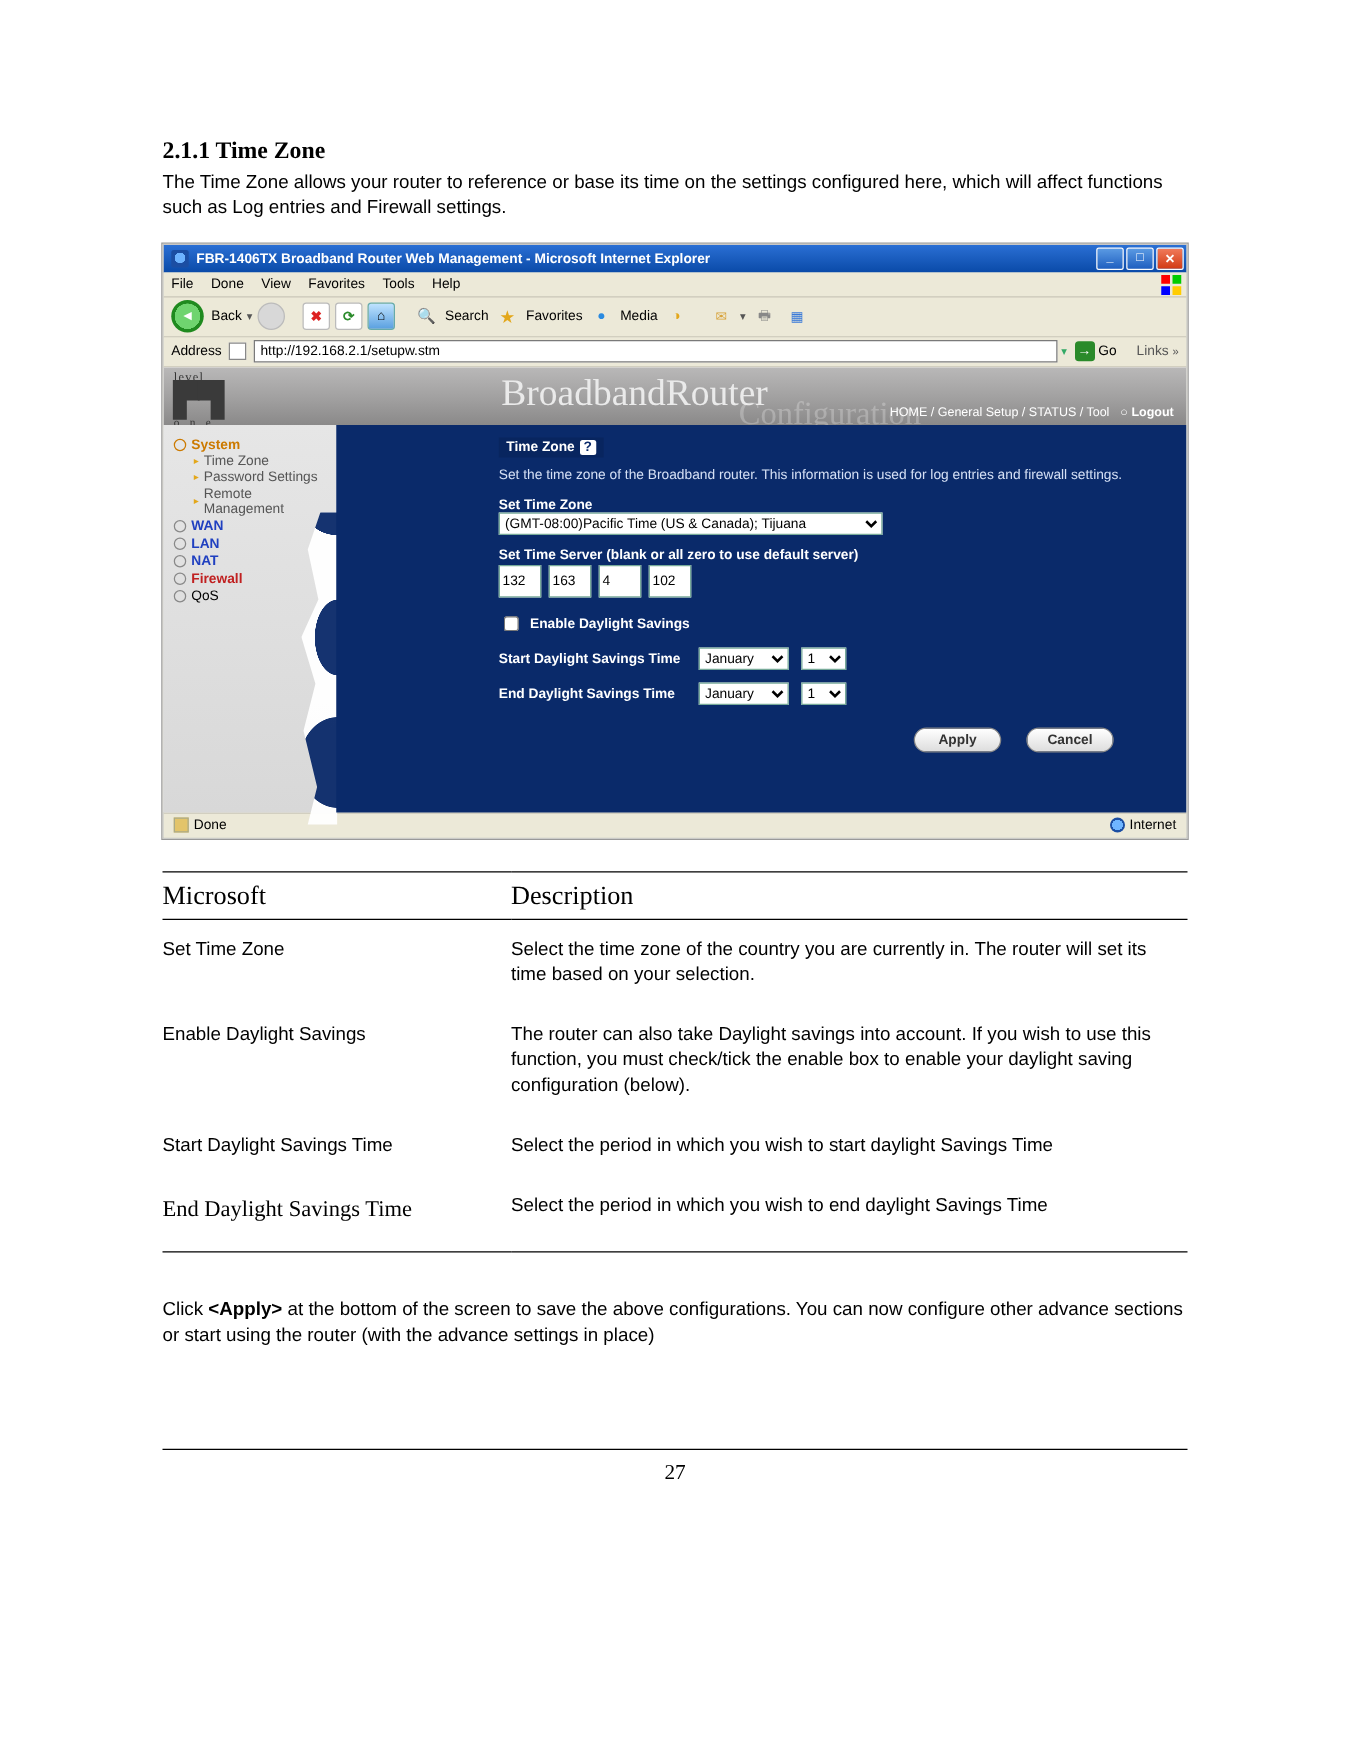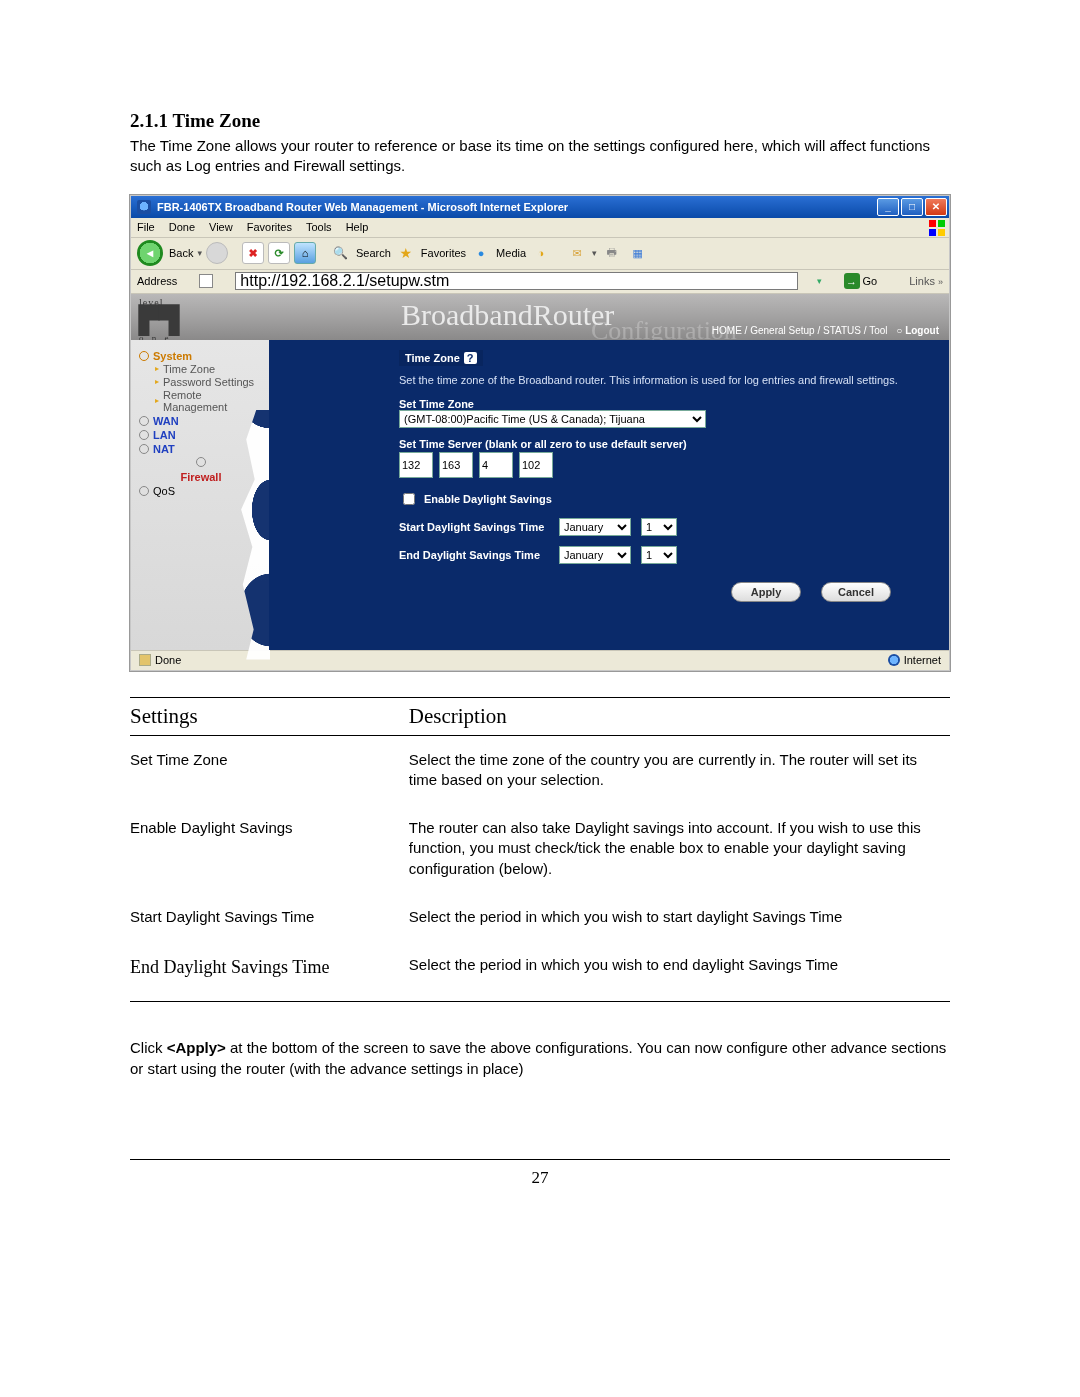--- a/index.html
+++ b/index.html
@@ -100,26 +100,26 @@
   .tb-fav { color:#e3a71a; font-size:14px; }
   .tb-media::before { content:"●"; color:#2a8ae0; }
   .tb-hist { color:#e3a71a; }
   .tb-hist::before{content:"◑";}
   .tb-mail::before{content:"✉"; color:#d8a33a;}
   .tb-print::before{content:"🖶"; color:#888;}
   .tb-edit::before{content:"▦"; color:#3a7ad8;}
   .tb-sep { width:6px; }
   .ie-addrbar {
     height: 24px; background:#ece9d8; border-bottom:1px solid #c9c6b8;
-    display:flex; align-items:center; gap:22px; padding:0 6px;
+    display:flex; align-items:center; gap:6px; padding:0 6px;
   }
   .ie-addrbar .lbl { }
   .ie-addrbar .icon { width:14px;height:14px;background:#fff;border:1px solid #888;display:inline-block;}
   .ie-addrbar input.url {
-    flex:1; height:18px; font-size:16px; padding:0 4px; border:1px solid #7a7a7a;
+    flex:1; height:18px; font-size:11px; padding:0 4px; border:1px solid #7a7a7a;
   }
   .ie-addrbar .go {
     display:inline-flex;align-items:center;gap:3px;
   }
   .ie-addrbar .go-ic{width:16px;height:16px;border-radius:3px;background:#2a8a2a;color:#fff;display:inline-flex;align-items:center;justify-content:center;font-weight:bold;}
   .ie-addrbar .dd{font-size:9px;color:#3a6;margin-left:-3px;}
   
   .router-page { background:#fff; }
   .rp-header {
     height: 46px;
@@ -154,21 +154,21 @@
     font-size: 11px; padding: 8px 6px 8px 8px;
     position:relative;
   }
   .rp-sidebar .cat{display:flex;align-items:center;gap:4px;margin-top:2px;}
   .rp-sidebar .cat.sel{color:#cc7a00;font-weight:bold;}
   .rp-sidebar .cat .rad{width:10px;height:10px;border:1px solid #888;border-radius:50%;display:inline-block;}
   .rp-sidebar .cat.sel .rad{border-color:#cc7a00;}
   .rp-sidebar .sub{margin-left:16px;color:#555;display:flex;align-items:center;gap:4px;margin-top:1px;}
   .rp-sidebar .sub .tri{color:#e3a71a;font-size:8px;}
   .rp-sidebar .cat.blue{color:#2040c0;font-weight:bold;}
-  .rp-sidebar .cat.red{color:#c02020;font-weight:bold;flex-direction:column;}
+  .rp-sidebar .cat.red{color:#c02020;font-weight:bold;}
   
   .rp-sidebar::after{
     content:""; position:absolute; top:70px; right:-1px; width:34px; height:250px;
     background:
       radial-gradient(ellipse 40px 30px at 100% 0%, #0a2a6a 0 60%, transparent 61%) ,
       radial-gradient(ellipse 30px 50px at 100% 40%, #0a2a6a 0 60%, transparent 61%),
       radial-gradient(ellipse 50px 60px at 100% 80%, #0a2a6a 0 60%, transparent 61%),
       #fff;
     clip-path: polygon(60% 0,100% 0,100% 100%,30% 100%,52% 88%,20% 70%,48% 55%,15% 40%,55% 28%,30% 12%);
     opacity:.95;
@@ -386,21 +386,21 @@
       <span class="right">
           <span class="ic"></span>
           <span>Internet</span>
         </span>
     </div>
   </div>
 
   <table class="param-table">
     <thead>
       <tr>
-        <th>Settings</th>
+        <th>Microsoft</th>
         <th>Description</th>
       </tr>
     </thead>
     <tbody>
       <tr>
         <td>Set Time Zone</td>
         <td>Select the time zone of the country you are currently in. The router will set its time based on your selection.</td>
       </tr>
       <tr>
         <td>Enable Daylight Savings</td>

